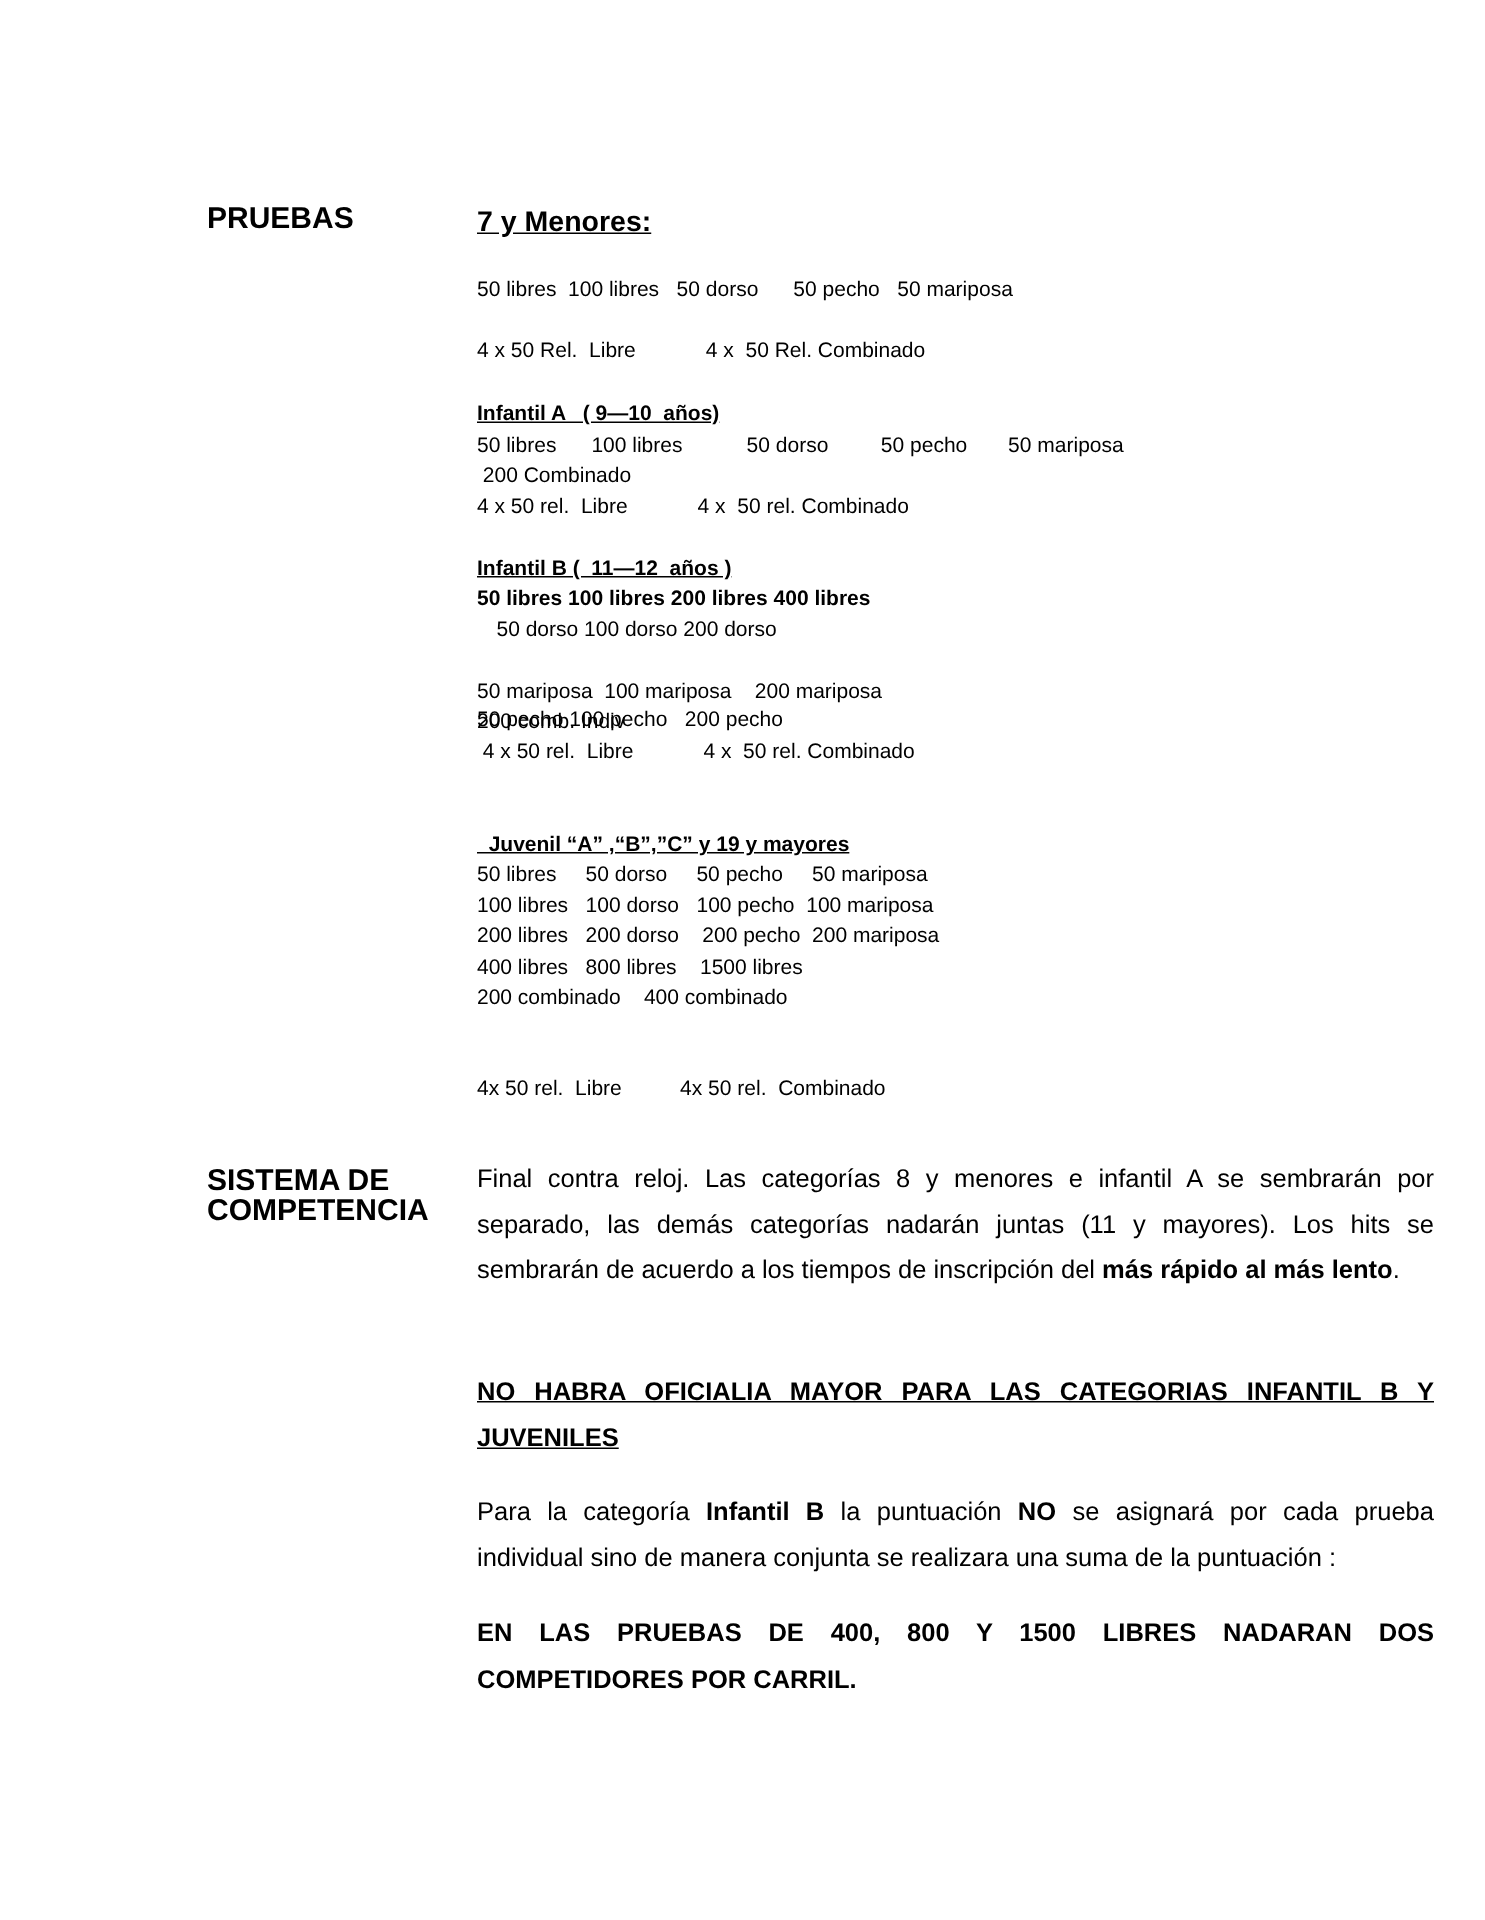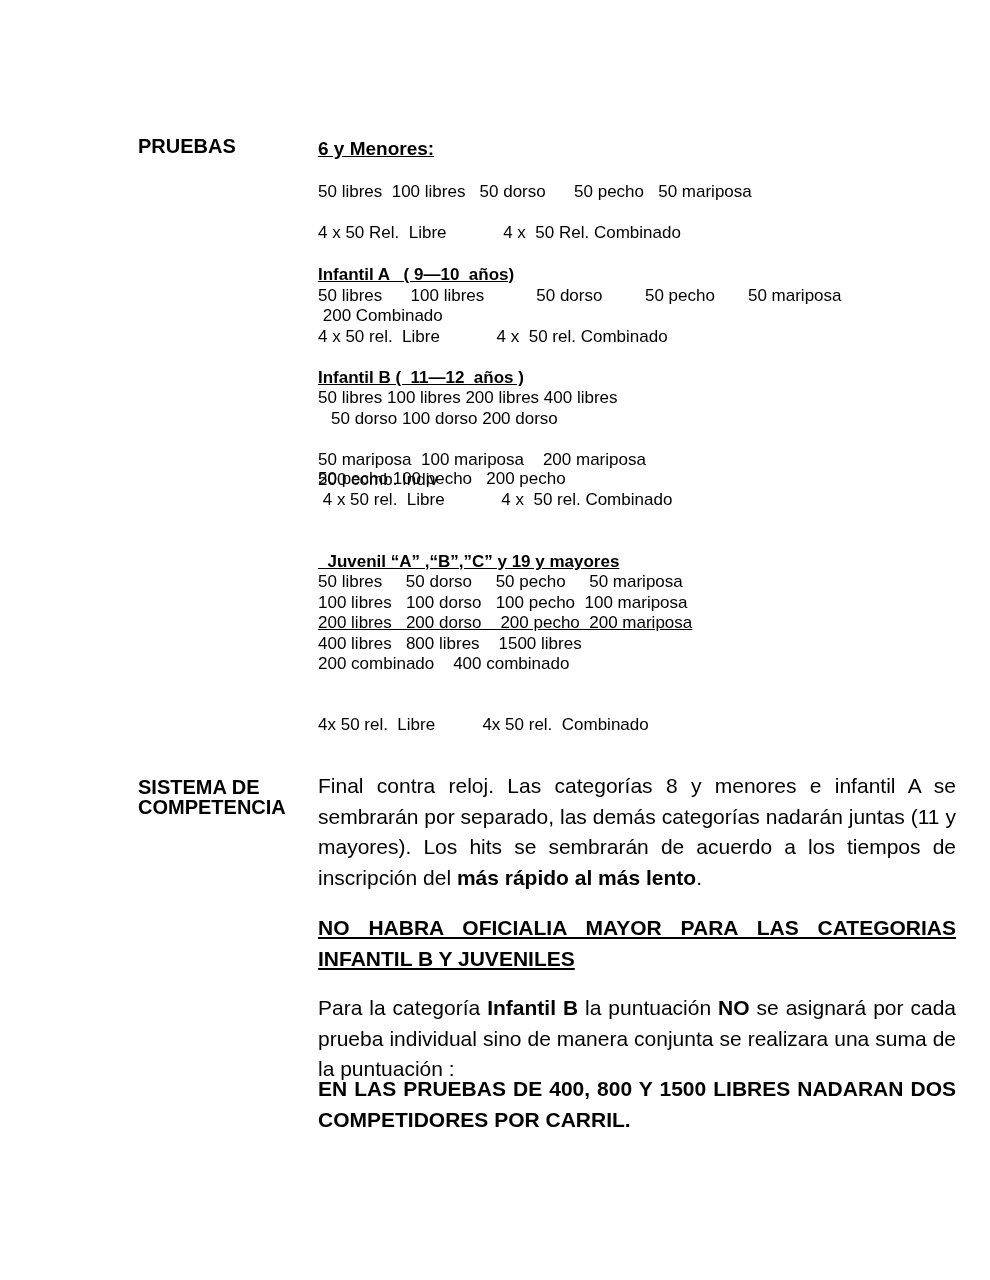--- a/index.html
+++ b/index.html
@@ -1,52 +1,52 @@
 <!DOCTYPE html>
 <html><head>
 <meta charset="utf-8">
 <style>
   html, body { margin: 0; padding: 0; background: #ffffff; }
   body { width: 990px; height: 1280px; position: relative; overflow: hidden;
          font-family: "Liberation Sans", sans-serif; color: #000; }
   .abs { position: absolute; white-space: pre; }
   .label { font-size: 20px; font-weight: bold; line-height: 20px; }
   .h { font-weight: bold; text-decoration: underline; }
-  .t17 { font-size: 17px; line-height: 20.5px; }
-  .para { position: absolute; left: 318px; width: 638px; font-size: 21px; line-height: 30.5px;
+  .t17 { font-size: 14px; line-height: 20.5px; }
+  .para { position: absolute; left: 318px; width: 638px; font-size: 17px; line-height: 30.5px;
           text-align: justify; white-space: normal; }
   .para b { font-weight: bold; }
   .ul { text-decoration: underline; font-weight: bold; }
 </style>
 </head>
 <body>
 
 <div class="abs label" style="left:138px; top:136px;">PRUEBAS</div>
 
-<div class="abs h" style="left:318px; top:138px; font-size:19px; line-height:22px;">6 y Menores:</div>
+<div class="abs h" style="left:318px; top:138px; font-size:19px; line-height:22px;">7 y Menores:</div>
 <div class="abs t17" style="left:318px; top:182px;">50 libres  100 libres   50 dorso      50 pecho   50 mariposa</div>
 <div class="abs t17" style="left:318px; top:223px;">4 x 50 Rel.  Libre            4 x  50 Rel. Combinado</div>
 
 <div class="abs t17 h" style="left:318px; top:265px;">Infantil A   ( 9—10  años)</div>
 <div class="abs t17" style="left:318px; top:286px;">50 libres      100 libres           50 dorso         50 pecho       50 mariposa</div>
 <div class="abs t17" style="left:318px; top:306px;"> 200 Combinado</div>
 <div class="abs t17" style="left:318px; top:327px;">4 x 50 rel.  Libre            4 x  50 rel. Combinado</div>
 
 <div class="abs t17 h" style="left:318px; top:368px;text-align:center;">Infantil B (  11—12  años )</div>
-<div class="abs t17" style="left:318px; top:388px;">50 libres 100 libres 200 libres 400 libres</div>
+<div class="abs t17" style="left:318px; top:388px;font-weight:bold;">50 libres 100 libres 200 libres 400 libres</div>
 <div class="abs t17" style="left:331px; top:409px;">50 dorso 100 dorso 200 dorso</div>
 <div class="abs t17" style="left:318px; top:429px;margin-top:40px;">50 pecho 100 pecho   200 pecho</div>
 <div class="abs t17" style="left:318px; top:450px;">50 mariposa  100 mariposa    200 mariposa</div>
 <div class="abs t17" style="left:318px; top:470px;">200 comb. Indiv</div>
 <div class="abs t17" style="left:318px; top:490px;"> 4 x 50 rel.  Libre            4 x  50 rel. Combinado</div>
 
 <div class="abs t17 h" style="left:318px; top:552px;text-align:center;">  Juvenil “A” ,“B”,”C” y 19 y mayores</div>
 <div class="abs t17" style="left:318px; top:572px;">50 libres     50 dorso     50 pecho     50 mariposa</div>
 <div class="abs t17" style="left:318px; top:593px;">100 libres   100 dorso   100 pecho  100 mariposa</div>
-<div class="abs t17" style="left:318px; top:613px;text-decoration:underline;">200 libres   200 dorso    200 pecho  200 mariposa</div>
+<div class="abs t17" style="left:318px; top:613px;">200 libres   200 dorso    200 pecho  200 mariposa</div>
 <div class="abs t17" style="left:318px; top:634px;">400 libres   800 libres    1500 libres</div>
 <div class="abs t17" style="left:318px; top:654px;">200 combinado    400 combinado</div>
 <div class="abs t17" style="left:318px; top:675px;margin-top:40px;">4x 50 rel.  Libre          4x 50 rel.  Combinado</div>
 
 <div class="abs label" style="left:138px; top:777px;">SISTEMA DE</div>
 <div class="abs label" style="left:138px; top:797px;">COMPETENCIA</div>
 
 <div class="para" style="top:771px;"><span>Final contra reloj. Las categorías 8 y menores e  infantil A se sembrarán por separado, las demás categorías nadarán juntas (11 y mayores). Los hits se sembrarán de acuerdo a los tiempos de inscripción del </span><b>más rápido al más lento</b><span>.</span></div>
 
 <div class="para" style="top:913px;"><span class="ul">NO HABRA OFICIALIA MAYOR PARA LAS CATEGORIAS INFANTIL B Y JUVENILES</span></div>

